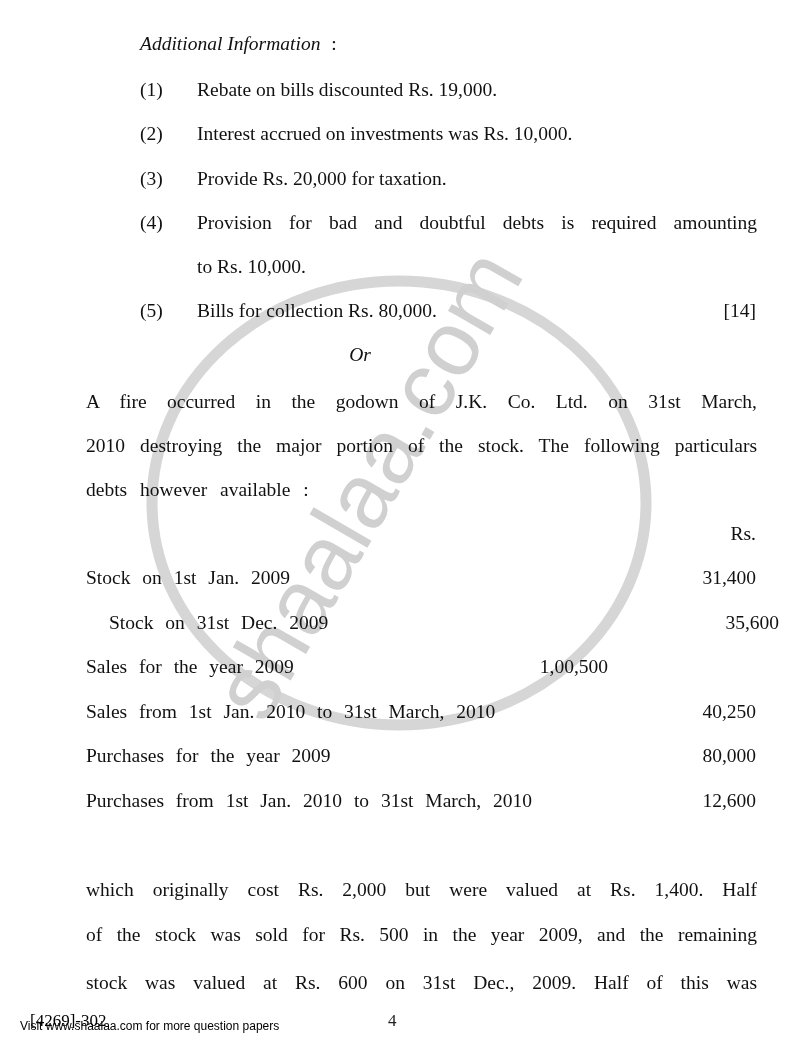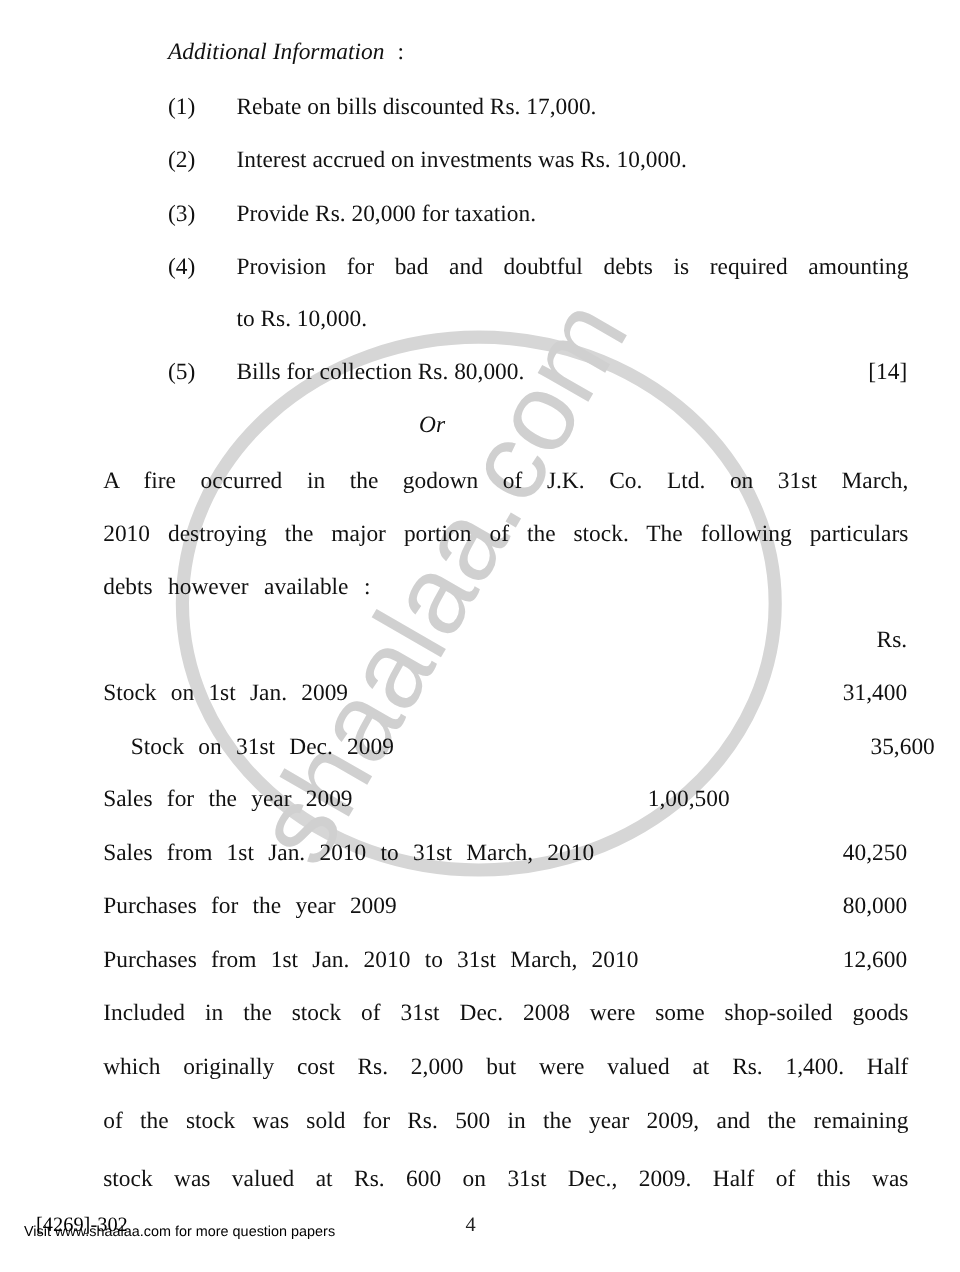--- a/index.html
+++ b/index.html
@@ -31,21 +31,21 @@
     <text x="0" y="0" transform="translate(395,500) rotate(-60)" text-anchor="middle" font-family="Liberation Sans, sans-serif" font-size="92" fill="#d0d0d0">shaalaa.com</text>
   </svg>
 
   <div class="line italic" style="left:140px; top:33px;">
     <span>Additional Information</span>
     <span style="font-style:normal; margin-left:6px;">:</span>
   </div>
 
   <div class="line" style="top:79px; left:0; width:800px; height:24px;">
     <span class="num">(1)</span>
-    <span class="item-text">Rebate on bills discounted Rs. 17,000.</span>
+    <span class="item-text">Rebate on bills discounted Rs. 19,000.</span>
   </div>
 
   <div class="line" style="top:123px; left:0; width:800px; height:24px;">
     <span class="num">(2)</span>
     <span class="item-text">Interest accrued on investments was Rs. 10,000.</span>
   </div>
 
   <div class="line" style="top:168px; left:0; width:800px; height:24px;">
     <span class="num">(3)</span>
     <span class="item-text">Provide Rs. 20,000 for taxation.</span>
@@ -91,21 +91,20 @@
     <div class="line" style="top:745px; left:0; width:800px; height:24px;">
       <span style="position:absolute; left:86px; word-spacing:7px;">Purchases for the year 2009</span>
       <span class="right">80,000</span>
     </div>
     <div class="line" style="top:790px; left:0; width:800px; height:24px;">
       <span style="position:absolute; left:86px; word-spacing:7px;">Purchases from 1st Jan. 2010 to 31st March, 2010</span>
       <span class="right">12,600</span>
     </div>
   </div>
 
-  <div class="justify" style="top:834px;">Included in the stock of 31st Dec. 2008 were some shop-soiled goods</div>
   <div class="justify" style="top:879px;">which originally cost Rs. 2,000 but were valued at Rs. 1,400. Half</div>
   <div class="justify" style="top:924px;">of the stock was sold for Rs. 500 in the year 2009, and the remaining</div>
   <div class="justify" style="top:936px;margin-top:36px;">stock was valued at Rs. 600 on 31st Dec., 2009. Half of this was</div>
 
   <div class="footer-code">[4269]-302</div>
   <div class="footer-page">4</div>
   <div class="footer-visit">Visit www.shaalaa.com for more question papers</div>
 </div>
 
 </body></html>

